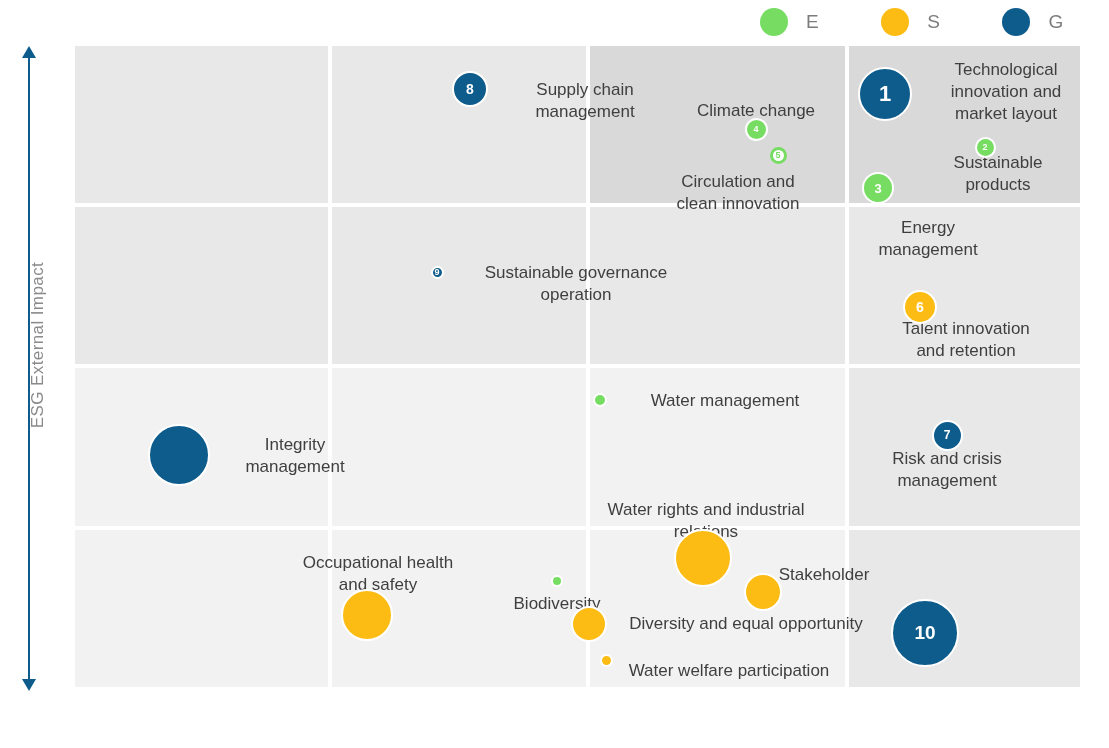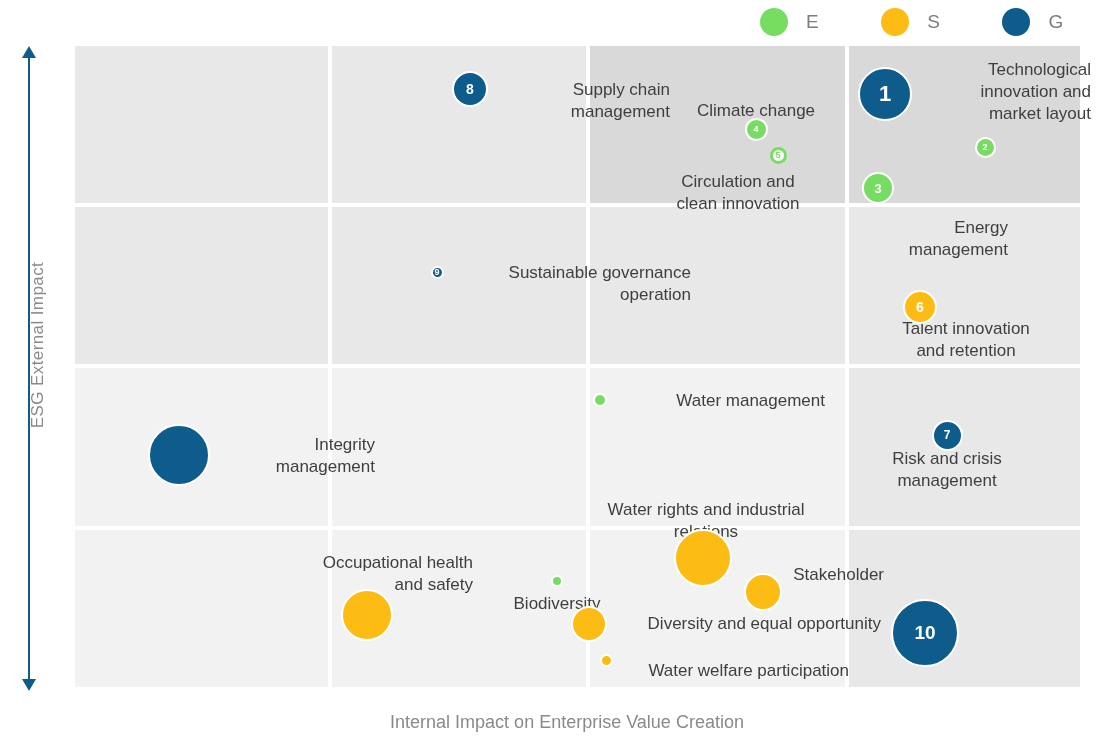--- a/index.html
+++ b/index.html
@@ -38,21 +38,21 @@
      border-top:7px solid transparent;border-bottom:7px solid transparent;border-left:12px solid #1a5f96;}
   .xlabel{position:absolute;left:0;top:0;width:1010px;text-align:center;line-height:30px;
      font-size:18px;color:#8a8a8a;background:#ffffff;}
   .xlabel span{background:#ffffff;padding:0 14px;}
 
   
   .bubble{position:absolute;border-radius:50%;display:flex;align-items:center;justify-content:center;
      color:#ffffff;font-weight:bold;box-sizing:border-box;}
   .pt-label{position:absolute;font-size:17px;line-height:22px;color:#3f3f3f;white-space:pre-line;}
   .ta-c{text-align:center;}
-  .ta-l{text-align:right;}
+  .ta-l{text-align:center;}
 </style>
 </head>
 <body>
 
 <div id="root">
 
   <div class="legend" id="legend">
       <div class="legend-item">
         <span class="legend-dot" style="background: rgb(119, 221, 98);"></span>
         <span class="legend-label">E</span>
@@ -83,20 +83,22 @@
       <div class="cell" style="left: 0px; top: 484px; width: 253px; height: 157px; background: rgb(242, 242, 242);"></div>
       <div class="cell" style="left: 257px; top: 484px; width: 254px; height: 157px; background: rgb(242, 242, 242);"></div>
       <div class="cell" style="left: 515px; top: 484px; width: 255px; height: 157px; background: rgb(242, 242, 242);"></div>
       <div class="cell" style="left: 774px; top: 484px; width: 231px; height: 157px; background: rgb(232, 232, 232);"></div>
     </div>
 
   <div class="plot" id="points" style="left:0;top:0;width:1109px;height:748px;">
       <div class="pt-label ta-l" style="left: 921px; top: 59px; width: 170px;">Technological
 innovation and
 market layout</div>
+      <div class="pt-label ta-c" style="left: 907px; top: 152px; width: 182px;">Sustainable
+products</div>
       <div class="pt-label ta-l" style="left: 848px; top: 217px; width: 160px;">Energy
 management</div>
       <div class="pt-label ta-c" style="left: 666px; top: 100px; width: 180px;">Climate change</div>
       <div class="pt-label ta-c" style="left: 647px; top: 171px; width: 182px;">Circulation and
 clean innovation</div>
       <div class="pt-label ta-c" style="left: 876px; top: 318px; width: 180px;">Talent innovation
 and retention</div>
       <div class="pt-label ta-c" style="left: 877px; top: 448px; width: 140px;">Risk and crisis
 management</div>
       <div class="pt-label ta-l" style="left: 500px; top: 79px; width: 170px;">Supply chain
@@ -134,20 +136,14 @@
       <div class="bubble" style="width: 13px; height: 13px; left: 599.5px; top: 653.5px; font-size: 9px; background: rgb(252, 188, 20); color: rgb(255, 255, 255); border: 2px solid rgb(255, 255, 255);"></div>
     </div>
 
   <div class="yaxis">
     <div class="arrow-up"></div>
     <div class="line"></div>
     <div class="arrow-down"></div>
   </div>
   <div class="ylabel">ESG External Impact</div>
 
-  <div class="xaxis">
-    <div class="arrow-left"></div>
-    <div class="line"></div>
-    <div class="arrow-right"></div>
-    <div class="xlabel"><span>Internal Impact on Enterprise Value Creation</span></div>
-  </div>
 
 </div>
 
 </body></html>

